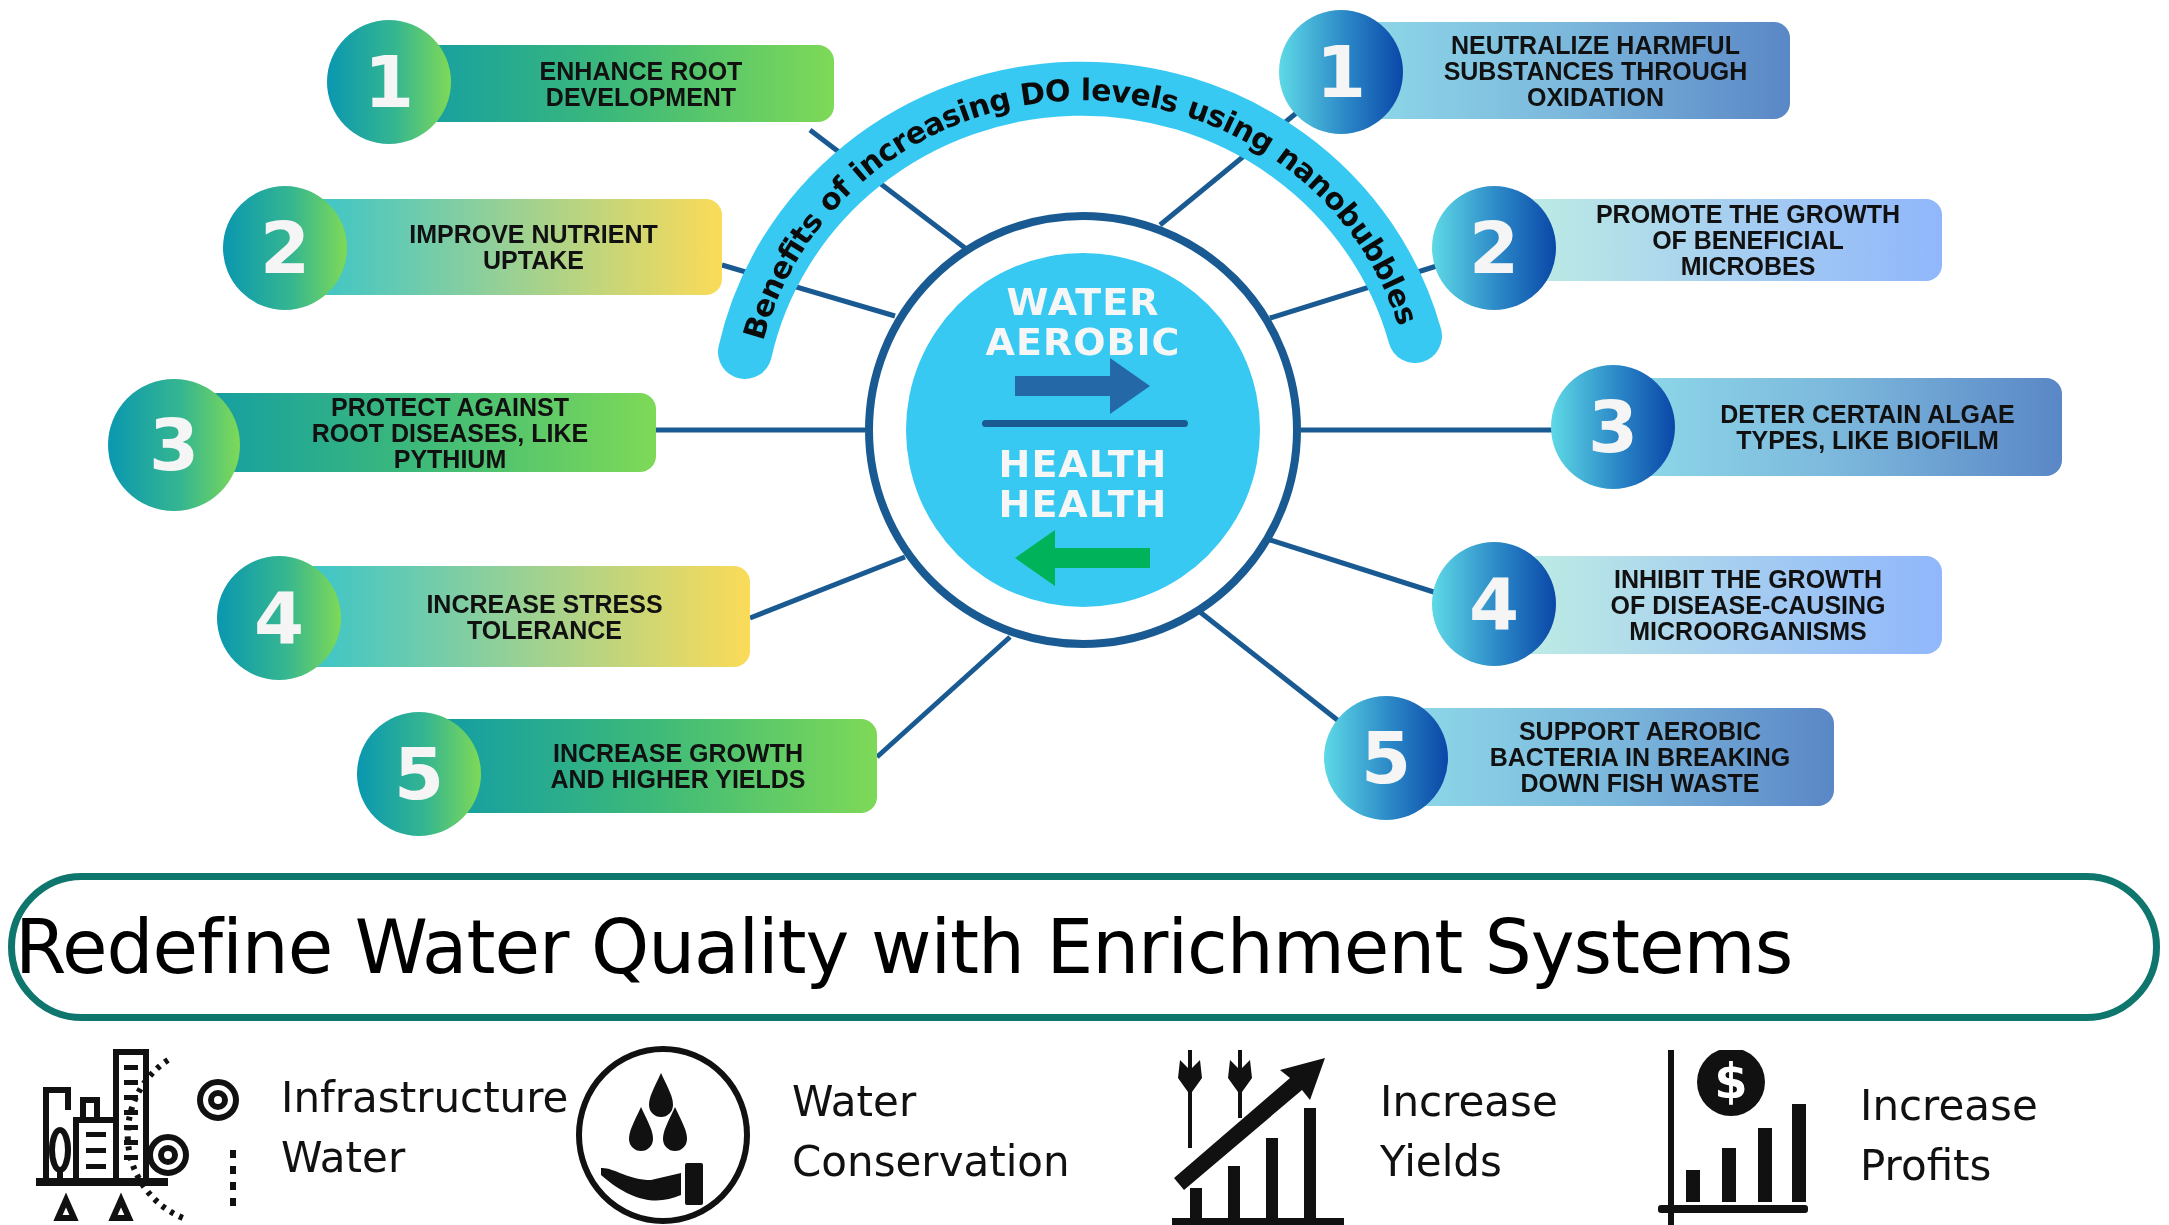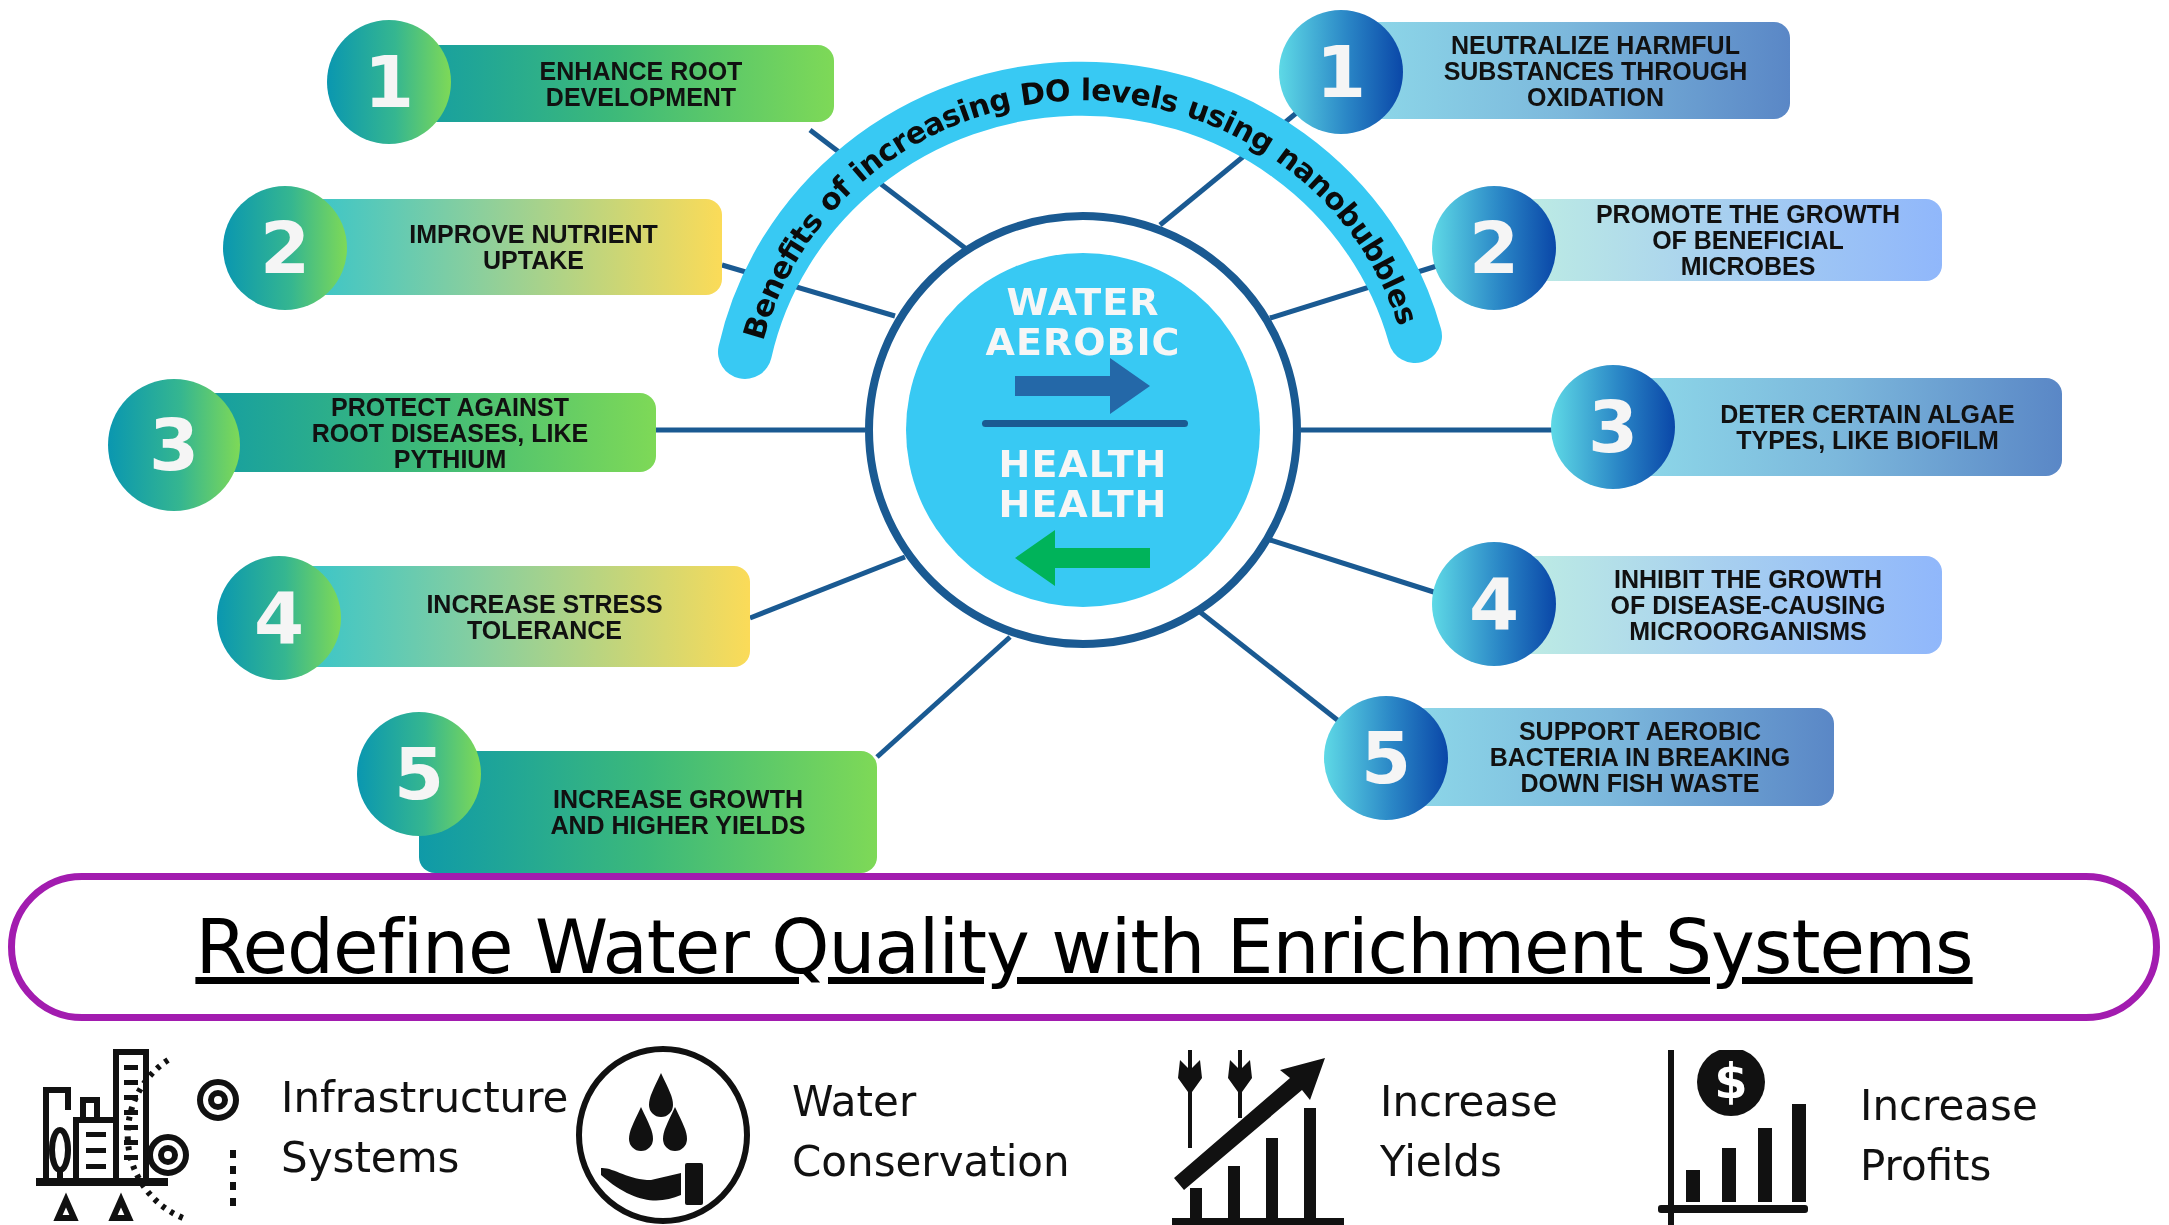--- a/index.html
+++ b/index.html
@@ -11,21 +11,21 @@
   .num { position:absolute; border-radius:50%; display:flex; align-items:center; justify-content:center; color:#f5f5f5; font-family:"DejaVu Sans", sans-serif; font-weight:bold; font-size:72px; }
   .lg-num { background:linear-gradient(90deg,#0a97b0 0%,#35b690 55%,#7ed957 100%); }
   .lg-green { background:linear-gradient(90deg,#0f9aa8 0%,#3cb97a 50%,#7ed957 100%); }
   .lg-yellow { background:linear-gradient(90deg,#2ec4d0 0%,#8ccf9c 45%,#fbdb58 100%); }
   .rg-num { background:linear-gradient(90deg,#5ed9e6 0%,#2a86c6 55%,#0a47a8 100%); }
   .rg-blue { background:linear-gradient(90deg,#8fdbea 0%,#7cb8dc 50%,#5a87c6 100%); }
   .rg-light { background:linear-gradient(90deg,#c0f0e2 0%,#a8d0ef 50%,#90b7fb 100%); }
   .center-ring { position:absolute; border-radius:50%; border:8px solid #1a5a92; background:#ffffff; box-sizing:border-box; }
   .center-fill { position:absolute; border-radius:50%; background:#38c9f3; }
   .center-text { position:absolute; width:300px; text-align:center; color:#f6f6f6; font-family:"DejaVu Sans", sans-serif; font-weight:bold; font-size:38px; line-height:40px; letter-spacing:1px; }
-  .banner { position:absolute; border:7px solid #a21caf; border-radius:75px; box-sizing:border-box; display:flex; align-items:center; justify-content:center;text-decoration:underline; }
+  .banner { position:absolute; border:7px solid #0f766e; border-radius:75px; box-sizing:border-box; display:flex; align-items:center; justify-content:flex-start; }
   .banner-text { font-family:"DejaVu Sans", sans-serif; font-weight:normal; font-size:74px; color:#000; letter-spacing:-1px; }
   .feat-label { position:absolute; font-family:"DejaVu Sans", sans-serif; font-size:42px; line-height:60px; color:#111; white-space:pre-line; }
   .arc-text { font-family:"DejaVu Sans", sans-serif; font-weight:bold; font-size:30px; fill:#0b0b0b; }
 </style>
 </head>
 <body>
 
 <svg class="lines" width="2169" height="1225" viewBox="0 0 2169 1225">
   <g stroke="#1a5a92" stroke-width="5" fill="none">
 
@@ -89,21 +89,21 @@
 PYTHIUM</span>
 </div>
 <div class="num lg-num" style="left:108px;top:379px;width:132px;height:132px;">3</div>
 
 <div class="pill lg-yellow" style="left:279px;top:566px;width:471px;height:101px;padding-left:60px;">
   <span class="txt">INCREASE STRESS
 TOLERANCE</span>
 </div>
 <div class="num lg-num" style="left:217px;top:556px;width:124px;height:124px;">4</div>
 
-<div class="pill lg-green" style="left:419px;top:751px;width:458px;height:122px;padding-left:60px;">
+<div class="pill lg-green" style="left:419px;top:719px;width:458px;height:94px;padding-left:60px;">
   <span class="txt">INCREASE GROWTH
 AND HIGHER YIELDS</span>
 </div>
 <div class="num lg-num" style="left:357px;top:712px;width:124px;height:124px;">5</div>
 
 <div class="pill rg-blue" style="left:1341px;top:22px;width:449px;height:97px;padding-left:60px;">
   <span class="txt">NEUTRALIZE HARMFUL
 SUBSTANCES THROUGH
 OXIDATION</span>
 </div>
@@ -165,21 +165,21 @@
       <rect x="96" y="70" width="14" height="5"></rect>
     <rect x="96" y="85" width="14" height="5"></rect>
       <rect x="96" y="100" width="14" height="5"></rect>
     <rect x="96" y="115" width="14" height="5"></rect>
       <rect x="58" y="92" width="20" height="5"></rect>
     <rect x="58" y="108" width="20" height="5"></rect>
       <rect x="58" y="124" width="20" height="5"></rect>
   </g>
 </svg>
 <div class="feat-label" style="left:281px;top:1068px;">Infrastructure
-Systems</div>
+Water</div>
 
 <svg class="abs" style="left:573px;top:1045px;" width="180" height="180" viewBox="0 0 180 180">
   <ellipse cx="90" cy="90" rx="84" ry="86" fill="none" stroke="#111" stroke-width="6"></ellipse>
   <g fill="#111">
     <path d="M88 28 C80 45 76 52 76 60 A12 12 0 0 0 100 60 C100 52 96 45 88 28Z"></path>
     <path d="M68 62 C60 79 56 86 56 94 A12 12 0 0 0 80 94 C80 86 76 79 68 62Z"></path>
     <path d="M102 62 C94 79 90 86 90 94 A12 12 0 0 0 114 94 C114 86 110 79 102 62Z"></path>
     <path d="M28 123 C40 122 55 135 78 135 L108 128 L108 150 C85 160 60 158 28 130Z"></path>
     <rect x="112" y="118" width="18" height="42" rx="2"></rect>
   </g>

